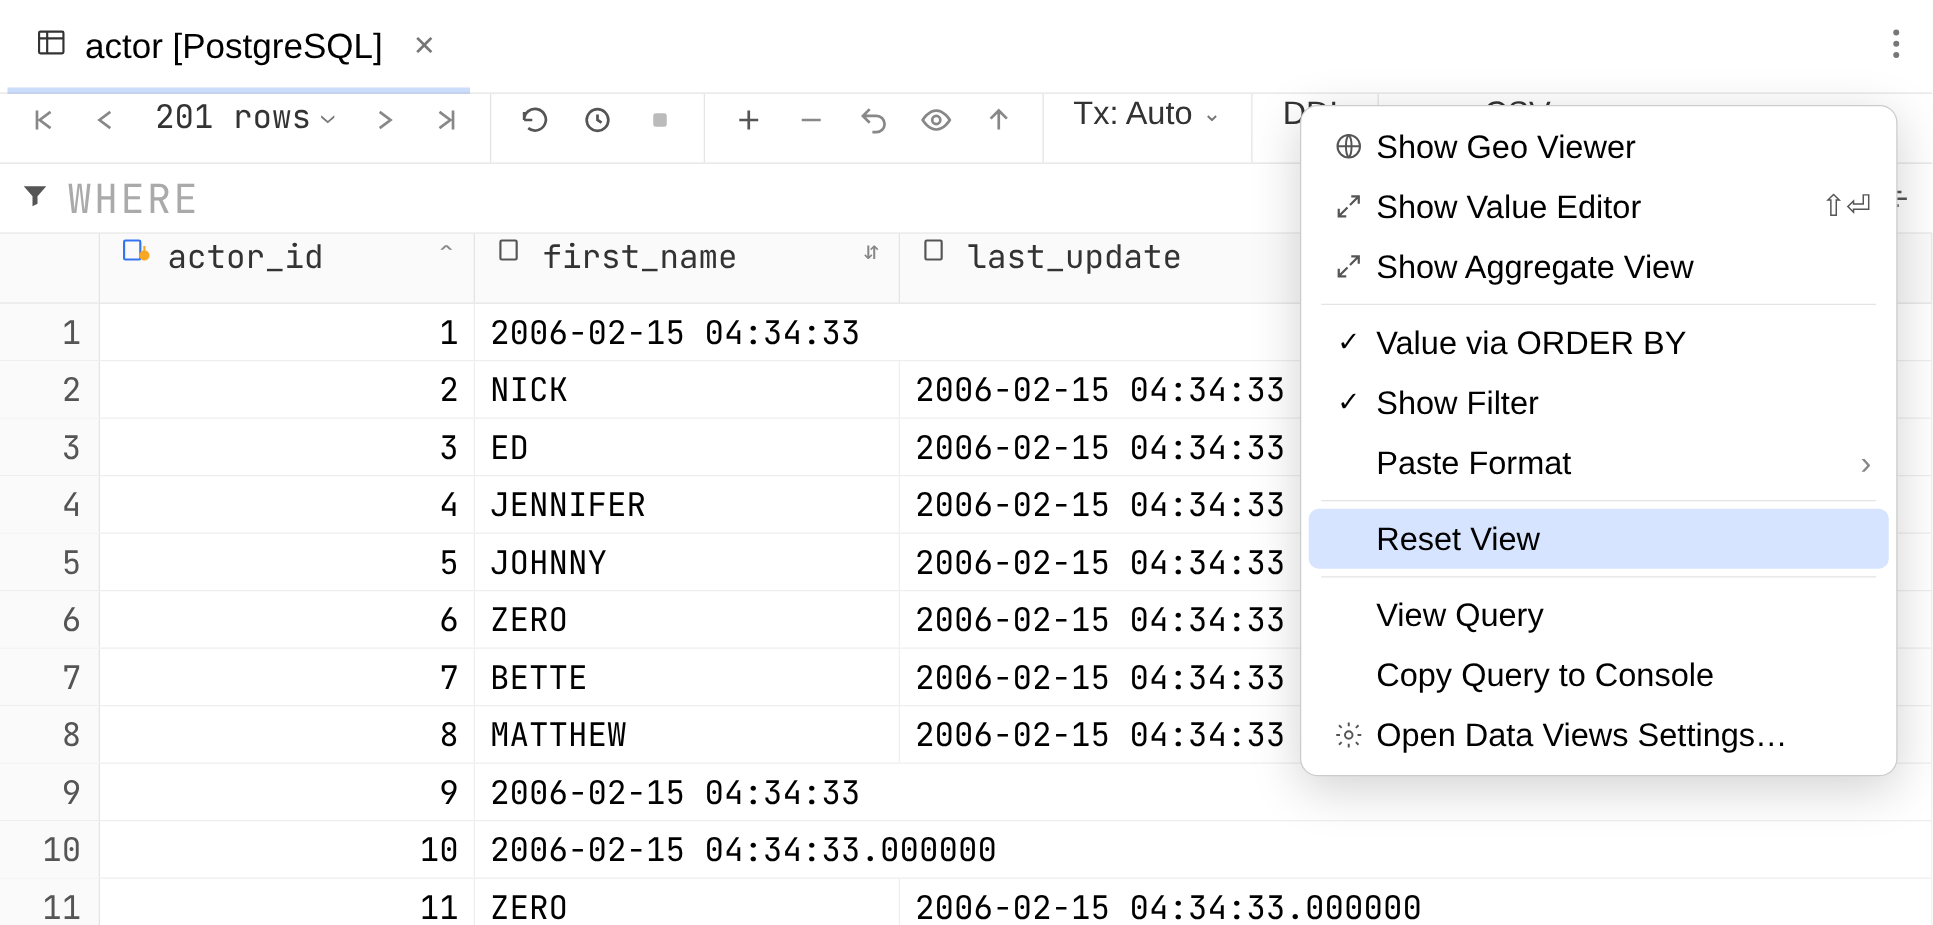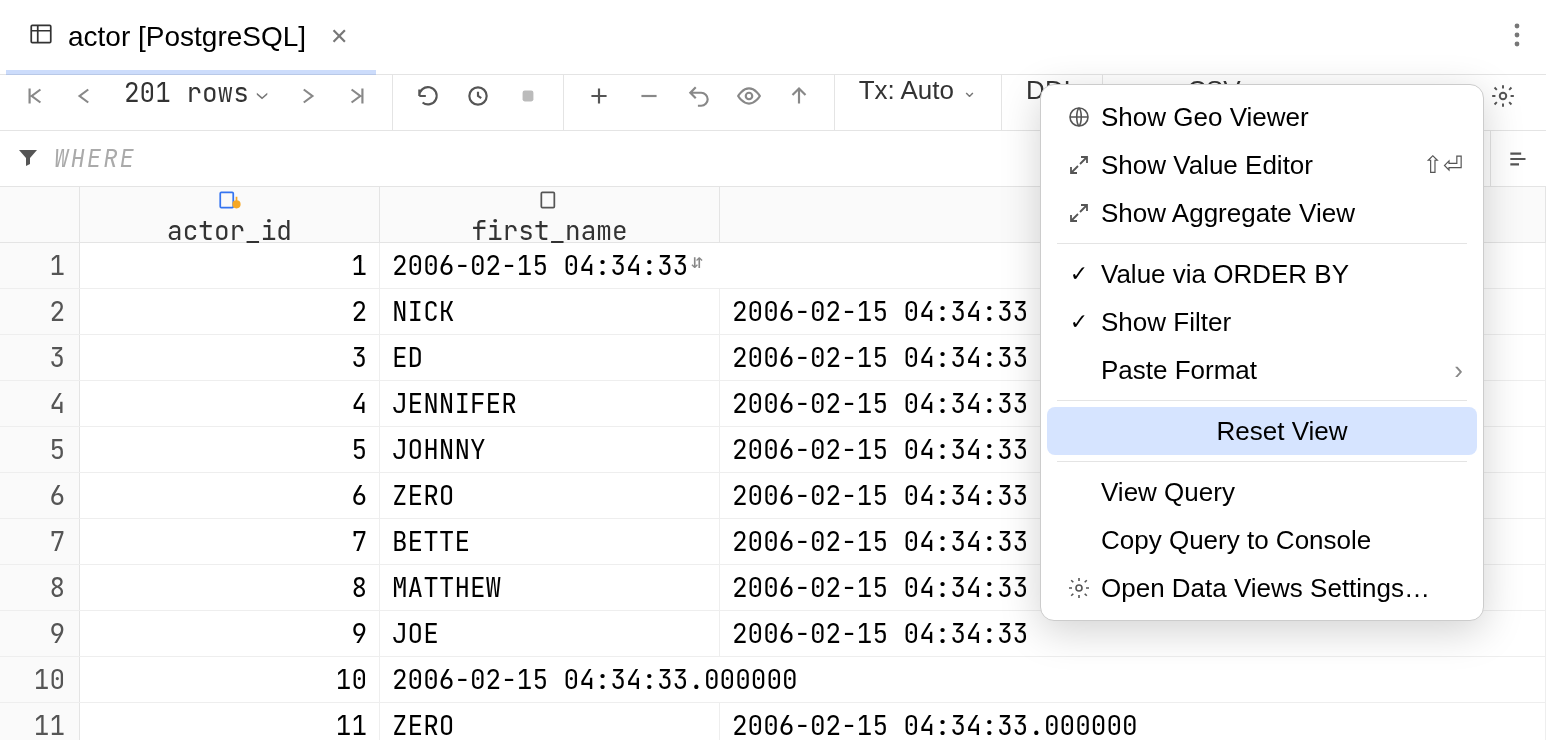--- a/index.html
+++ b/index.html
@@ -17,45 +17,45 @@
 .toolbar { height:56px; display:flex; align-items:center; border-bottom:1px solid #e4e4e4; font-size:26px; color:#333; }
 .tgroup { display:flex; align-items:flex-start; height:100%; border-right:1px solid #e4e4e4; padding:0 14px; gap:8px; }
 .tbtn { width:42px; height:42px; display:flex; align-items:center; justify-content:center; color:#555; border-radius:4px; cursor:pointer; }
 .tbtn svg { width:26px; height:26px; display:block; }
 .tlabel { padding:0 10px; display:flex; align-items:center; gap:8px; cursor:pointer; }
 .chev { font-size:18px; color:#777; }
 
 
 .filterrow { height:56px; display:flex; align-items:center; border-bottom:1px solid #e4e4e4; }
 .filterL { flex:1; display:flex; align-items:center; gap:14px; padding:0 16px; }
-.filterL .ph { color:#aaa; font-size:24px; letter-spacing:2px;font-style:italic; }
+.filterL .ph { color:#aaa; font-size:32px; letter-spacing:2px; }
 .filtericon svg { width:24px; height:24px; color:#555; }
 .filterR { width:56px; height:100%; display:flex; align-items:center; justify-content:center; border-left:1px solid #e4e4e4; }
 
 
 .grid { position:relative; }
 .hdr { display:flex; height:56px; border-bottom:1px solid #e4e4e4; background:#fafafa; }
 .hdr .rownum { width:80px; border-right:1px solid #e4e4e4; }
-.hcell { display:flex; align-items:center; gap:0; padding:0 16px; border-right:1px solid #e4e4e4; font-size:26px; color:#333;flex-direction:column; }
+.hcell { display:flex; gap:12px; padding:0 16px; border-right:1px solid #e4e4e4; font-size:26px; color:#333; }
 .hcell .sort { margin-left:auto; color:#888; font-size:20px; }
 .c-id { width:300px; }
 .c-fn { width:340px; }
 .c-lu { flex:1; }
 
 .row { display:flex; height:46px; border-bottom:1px solid #eee; }
 .row .rn { width:80px; display:flex; align-items:center; justify-content:flex-end; padding-right:14px; color:#555; font-size:26px; border-right:1px solid #e4e4e4; background:#fafafa; }
 .row .cell { display:flex; align-items:center; padding:0 12px; border-right:1px solid #eee; font-size:26px; }
 .row .cid { width:300px; justify-content:flex-end; }
 .row .cfn { width:340px; }
 .row .clu { flex:1; }
 
 
-.menu { position:absolute; top:84px; left:1040px; width:444px; background:#fff; border:1px solid #ccc; border-radius:14px; box-shadow:0 10px 40px rgba(0,0,0,.18); padding:8px 6px; z-index:100; font-size:26px; }
+.menu { position:absolute; top:84px; left:1040px; width:478px; background:#fff; border:1px solid #ccc; border-radius:14px; box-shadow:0 10px 40px rgba(0,0,0,.18); padding:8px 6px; z-index:100; font-size:26px; }
 .mitem { display:flex; align-items:center; height:48px; padding:0 14px; border-radius:8px; cursor:pointer; gap:4px; }
-.mitem.hover { background:#d6e4ff;text-align:center; }
+.mitem.hover { background:#d6e4ff; }
 .micon { width:36px; display:flex; align-items:center; justify-content:center; color:#555; }
 .micon svg { width:24px; height:24px; }
 .mlabel { flex:1; }
 .mshort { color:#555; font-size:24px; }
 .marrow { color:#888; }
 .msep { height:1px; background:#e4e4e4; margin:6px 10px; }
 .mcheck { width:36px; display:flex; align-items:center; justify-content:center; font-size:22px; }
 
 
 .tblicon svg { width:26px; height:26px; }
@@ -306,21 +306,20 @@
       </div>
       <div class="row">
         <div class="rn">8</div>
         <div class="cell cid">8</div>
         <div class="cell cfn">MATTHEW</div>
         <div class="cell clu">2006-02-15 04:34:33</div>
       </div>
       <div class="row">
         <div class="rn">9</div>
         <div class="cell cid">9</div>
-        <div class="cell cfn">JOE</div>
         <div class="cell clu">2006-02-15 04:34:33</div>
       </div>
       <div class="row">
         <div class="rn">10</div>
         <div class="cell cid">10</div>
         <div class="cell clu">2006-02-15 04:34:33.000000</div>
       </div>
       <div class="row">
         <div class="rn">11</div>
         <div class="cell cid">11</div>

